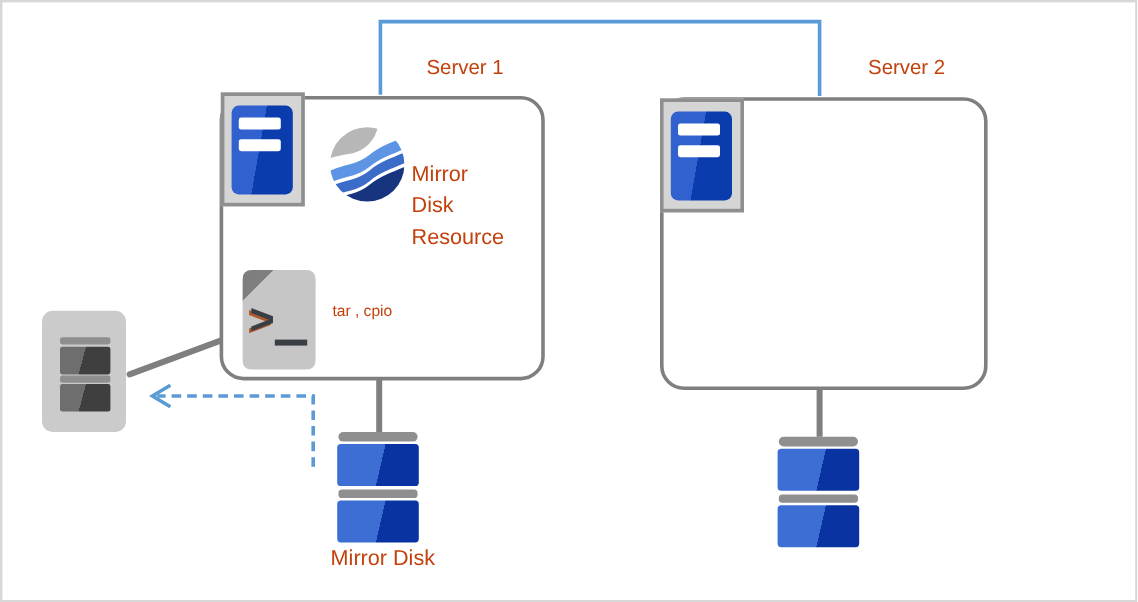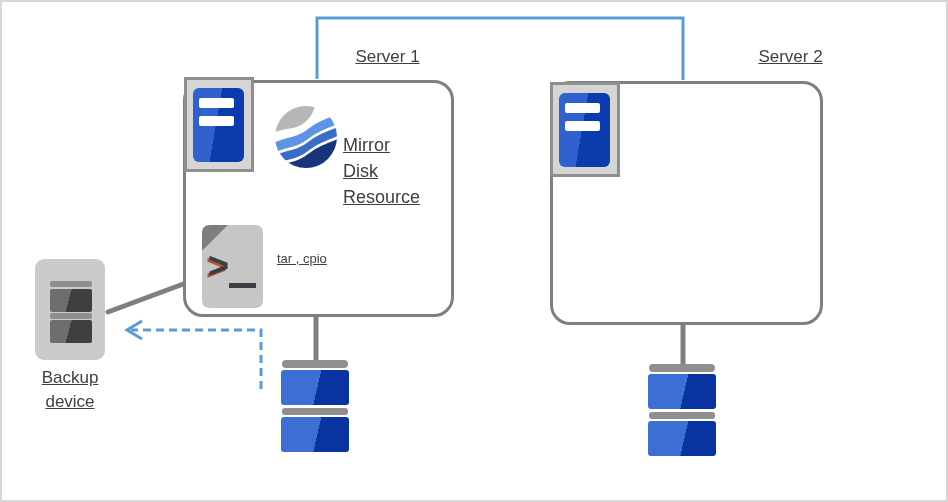--- a/index.html
+++ b/index.html
@@ -5,21 +5,21 @@
   html,body { margin:0; padding:0; background:#ffffff; }
   .canvas {
     position:relative; width:948px; height:502px; background:#ffffff;
     font-family:"Liberation Sans", sans-serif; color:#111; overflow:hidden;
   }
   .canvas::after {
     content:""; position:absolute; inset:0; border:2px solid #d7d7d7; pointer-events:none;
   }
   .wires { position:absolute; left:0; top:0; width:948px; height:502px; }
 
-  .label { position:absolute; font-size:17px; color:#404040;text-decoration:underline; }
+  .label { position:absolute; font-size:17px; color:#c2410c; }
   .label.center { text-align:center; }
   .pre { white-space:pre-line; }
 
   .server-box {
     position:absolute; background:#ffffff;
     border:3px solid var(--box-border-gray); border-radius:20px;
   }
   #server1-box { left:183px; top:80px; width:265px; height:231px; }
   #server2-box { left:550px; top:81px; width:267px; height:238px; }
 
@@ -64,21 +64,21 @@
   #mirror-disk-1 { left:281px; top:360px; }
   #mirror-disk-2 { left:648px; top:364px; }
   .disk .cap    { height:8px; margin:0 1px; background:var(--hardware-bar-gray); border-radius:4px; }
   .disk .platter{
     height:35px; margin-top:2px; border-radius:3px;
     background:linear-gradient(103deg, var(--disk-blue-light) 53%, var(--disk-blue-dark) 53%);
   }
   .disk .sep    { height:7px; margin:3px 1px 0 1px; background:var(--hardware-bar-gray); border-radius:3px; }
   #mirror-disk-label { left:244px; top:455px; width:150px; font-size:18px; }
   #server1-label { left:315px; top:47px; width:145px; }
-  #server2-label { left:718px; top:47px; width:145px; }
+  #server2-label { left:683px; top:47px; width:145px; }
 </style>
 </head>
 <body>
 
 <div class="canvas">
 
   <svg class="wires" viewBox="0 0 948 502">
     <path d="M317,79 L317,18 L683,18 L683,80" fill="none" style="stroke:var(--heartbeat-blue)" stroke-width="3"></path>
     <path d="M316,311 L316,360" fill="none" style="stroke:var(--connector-gray)" stroke-width="5"></path>
     <path d="M683,318 L683,364" fill="none" style="stroke:var(--connector-gray)" stroke-width="5"></path>
@@ -132,29 +132,28 @@
   </svg>
 
   <div class="label" id="tar-label">tar , cpio</div>
 
   <div class="backup-device">
     <span class="bd-bar" style="top:22px"></span>
     <span class="bd-cell" style="top:30px"></span>
     <span class="bd-bar" style="top:54px"></span>
     <span class="bd-cell" style="top:61px"></span>
   </div>
-  <div class="label center pre" id="backup-label">Backup
-device</div>
 
   <div class="disk" id="mirror-disk-1">
     <div class="cap"></div>
     <div class="platter"></div>
     <div class="sep"></div>
     <div class="platter"></div>
   </div>
   <div class="disk" id="mirror-disk-2">
     <div class="cap"></div>
     <div class="platter"></div>
     <div class="sep"></div>
     <div class="platter"></div>
   </div>
+  <div class="label center" id="mirror-disk-label">Mirror Disk</div>
 
 </div>
 
 </body></html>

